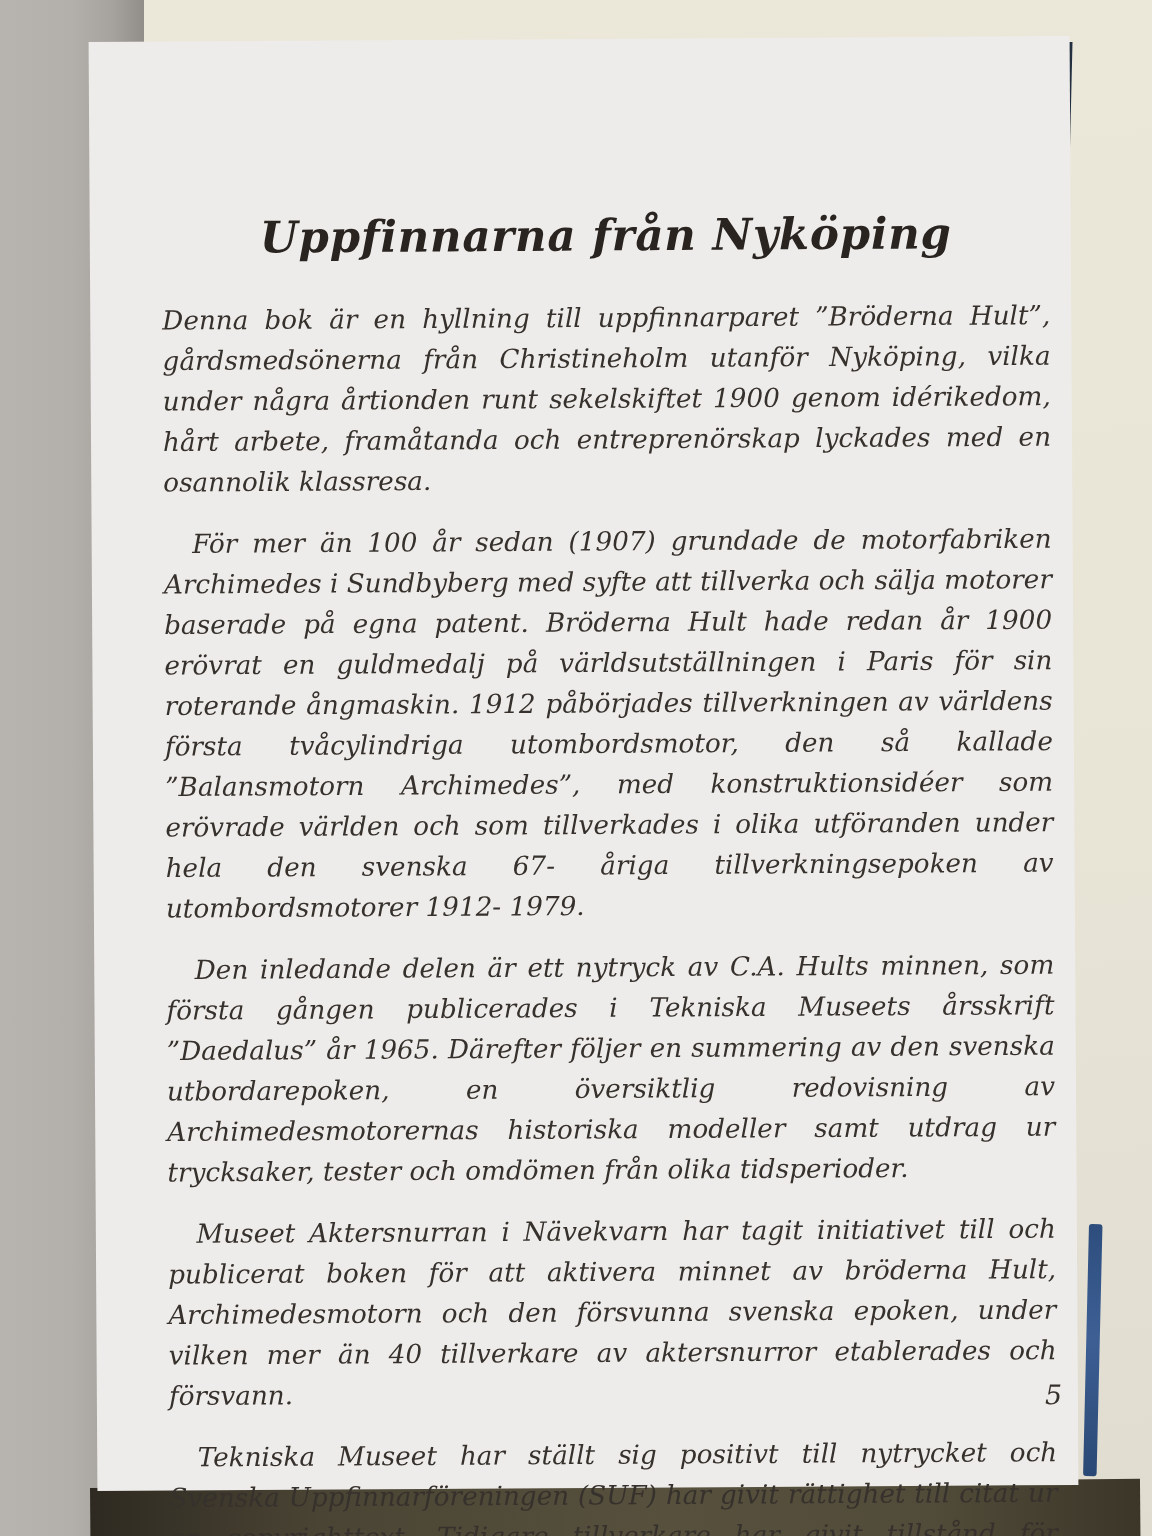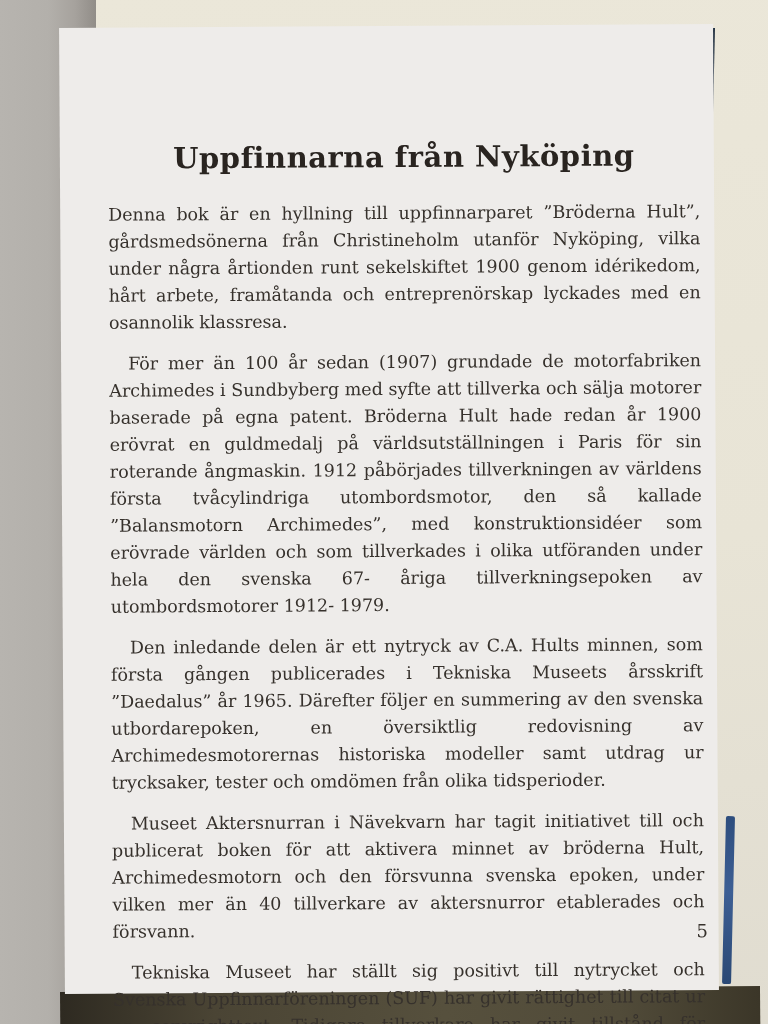--- a/index.html
+++ b/index.html
@@ -7,20 +7,21 @@
     width: 768px; height: 1024px;
     font-family: "DejaVu Serif", "Liberation Serif", serif;
     background: #e8e4d6;
     overflow: hidden;
   }
   .photo {
     position: relative;
     width: 768px; height: 1024px;
     overflow: hidden;
     background: linear-gradient(175deg, #ebe7d9 0%, #e8e4d6 55%, #e0dcd0 100%);
+    font-style: italic;
   }
   
   .left-bg {
     position: absolute; left: 0; top: 0;
     width: 96px; height: 1024px;
     background: linear-gradient(90deg,
       #b7b4af 0%, #b3b0ab 50%, #a6a29d 78%, #918d88 100%);
   }
   
   .bottom-edge {

